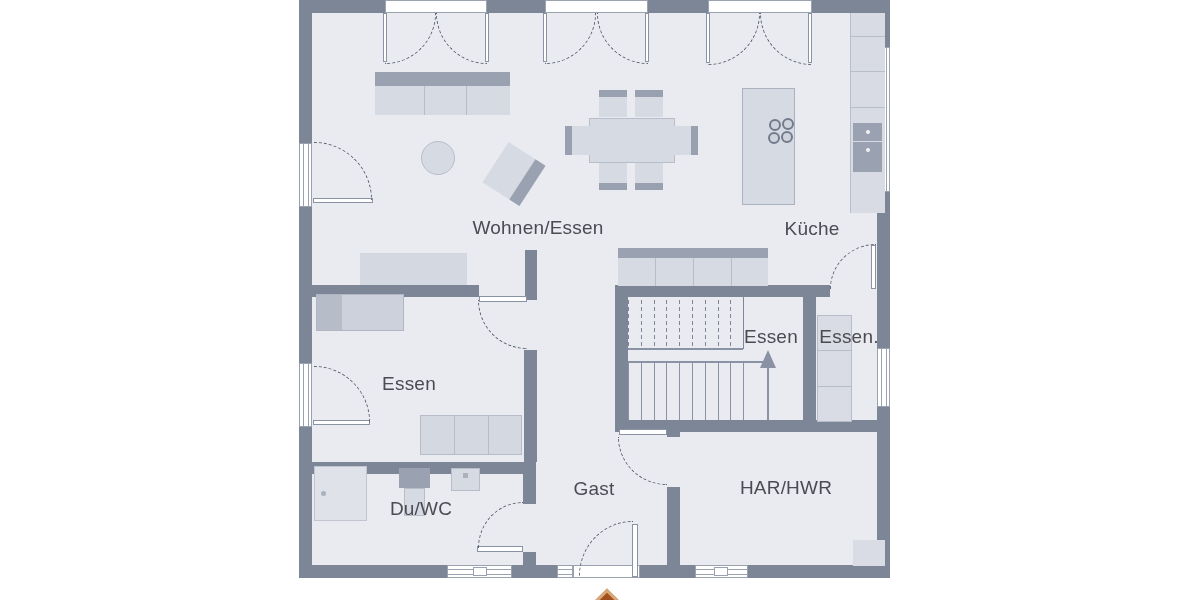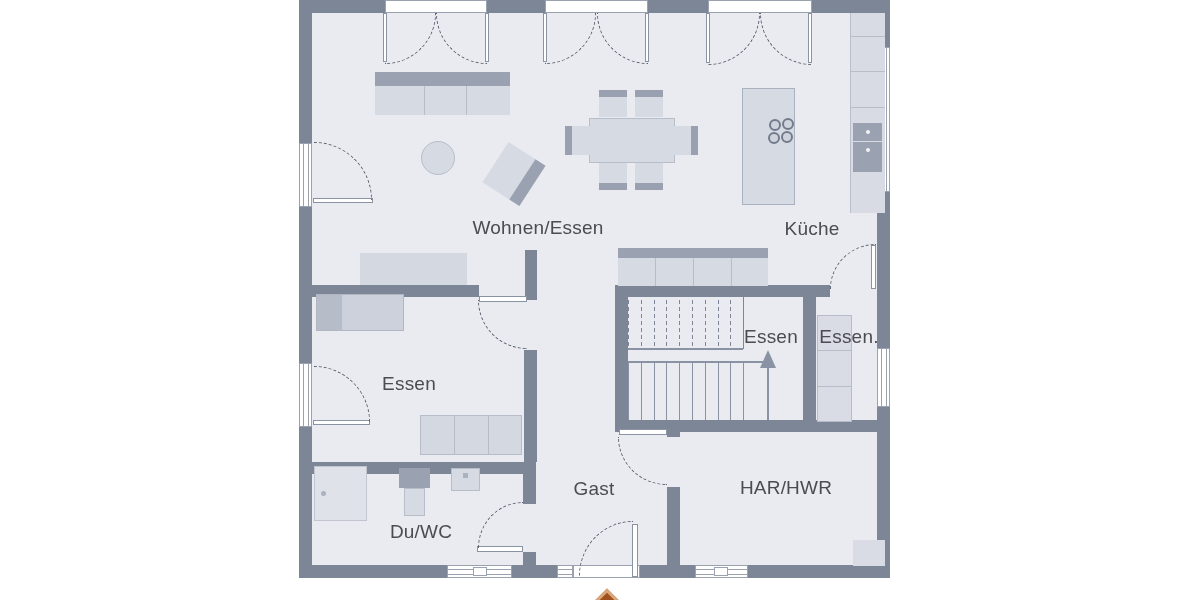--- a/index.html
+++ b/index.html
@@ -177,16 +177,16 @@
   <div class="furn plain" style="left:853px;top:540px;width:32px;height:26px;background:#d9dce4;"></div>
 
   <div class="diamond" style="left:596px;top:593px;"></div>
 
   <div class="lbl" style="left:538px;top:228px;">Wohnen/Essen</div>
   <div class="lbl" style="left:812px;top:229px;">Küche</div>
   <div class="lbl" style="left:771px;top:337px;">Essen</div>
   <div class="lbl" style="left:849px;top:337px;">Essen.</div>
   <div class="lbl" style="left:409px;top:384px;">Essen</div>
   <div class="lbl" style="left:594px;top:489px;">Gast</div>
-  <div class="lbl" style="left:421px;top:532px;">Du/WC</div>
+  <div class="lbl" style="left:421px;top:509px;">Du/WC</div>
   <div class="lbl" style="left:786px;top:488px;">HAR/HWR</div>
 
 </div>
 
 </body></html>

